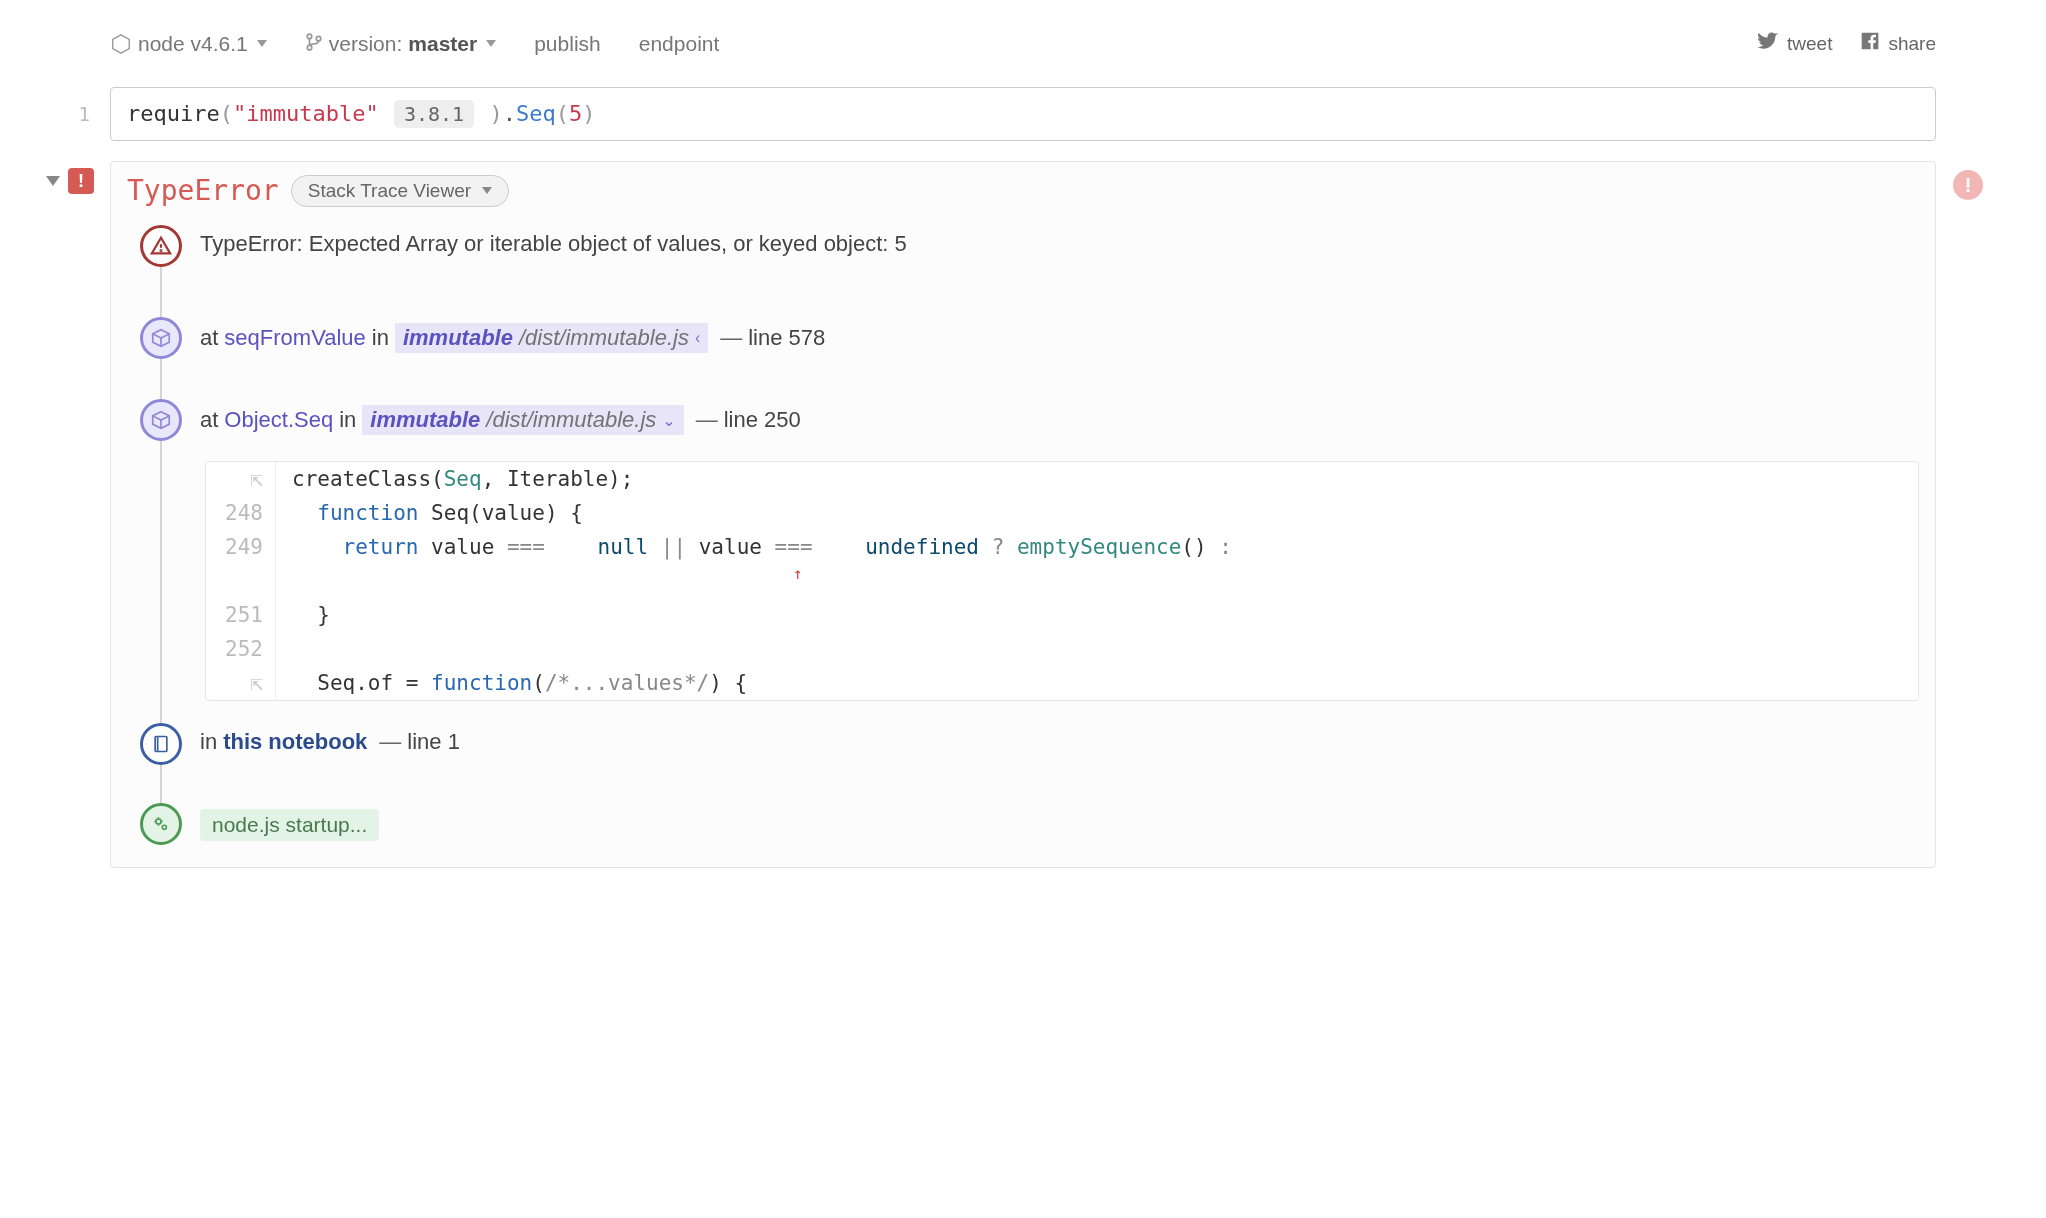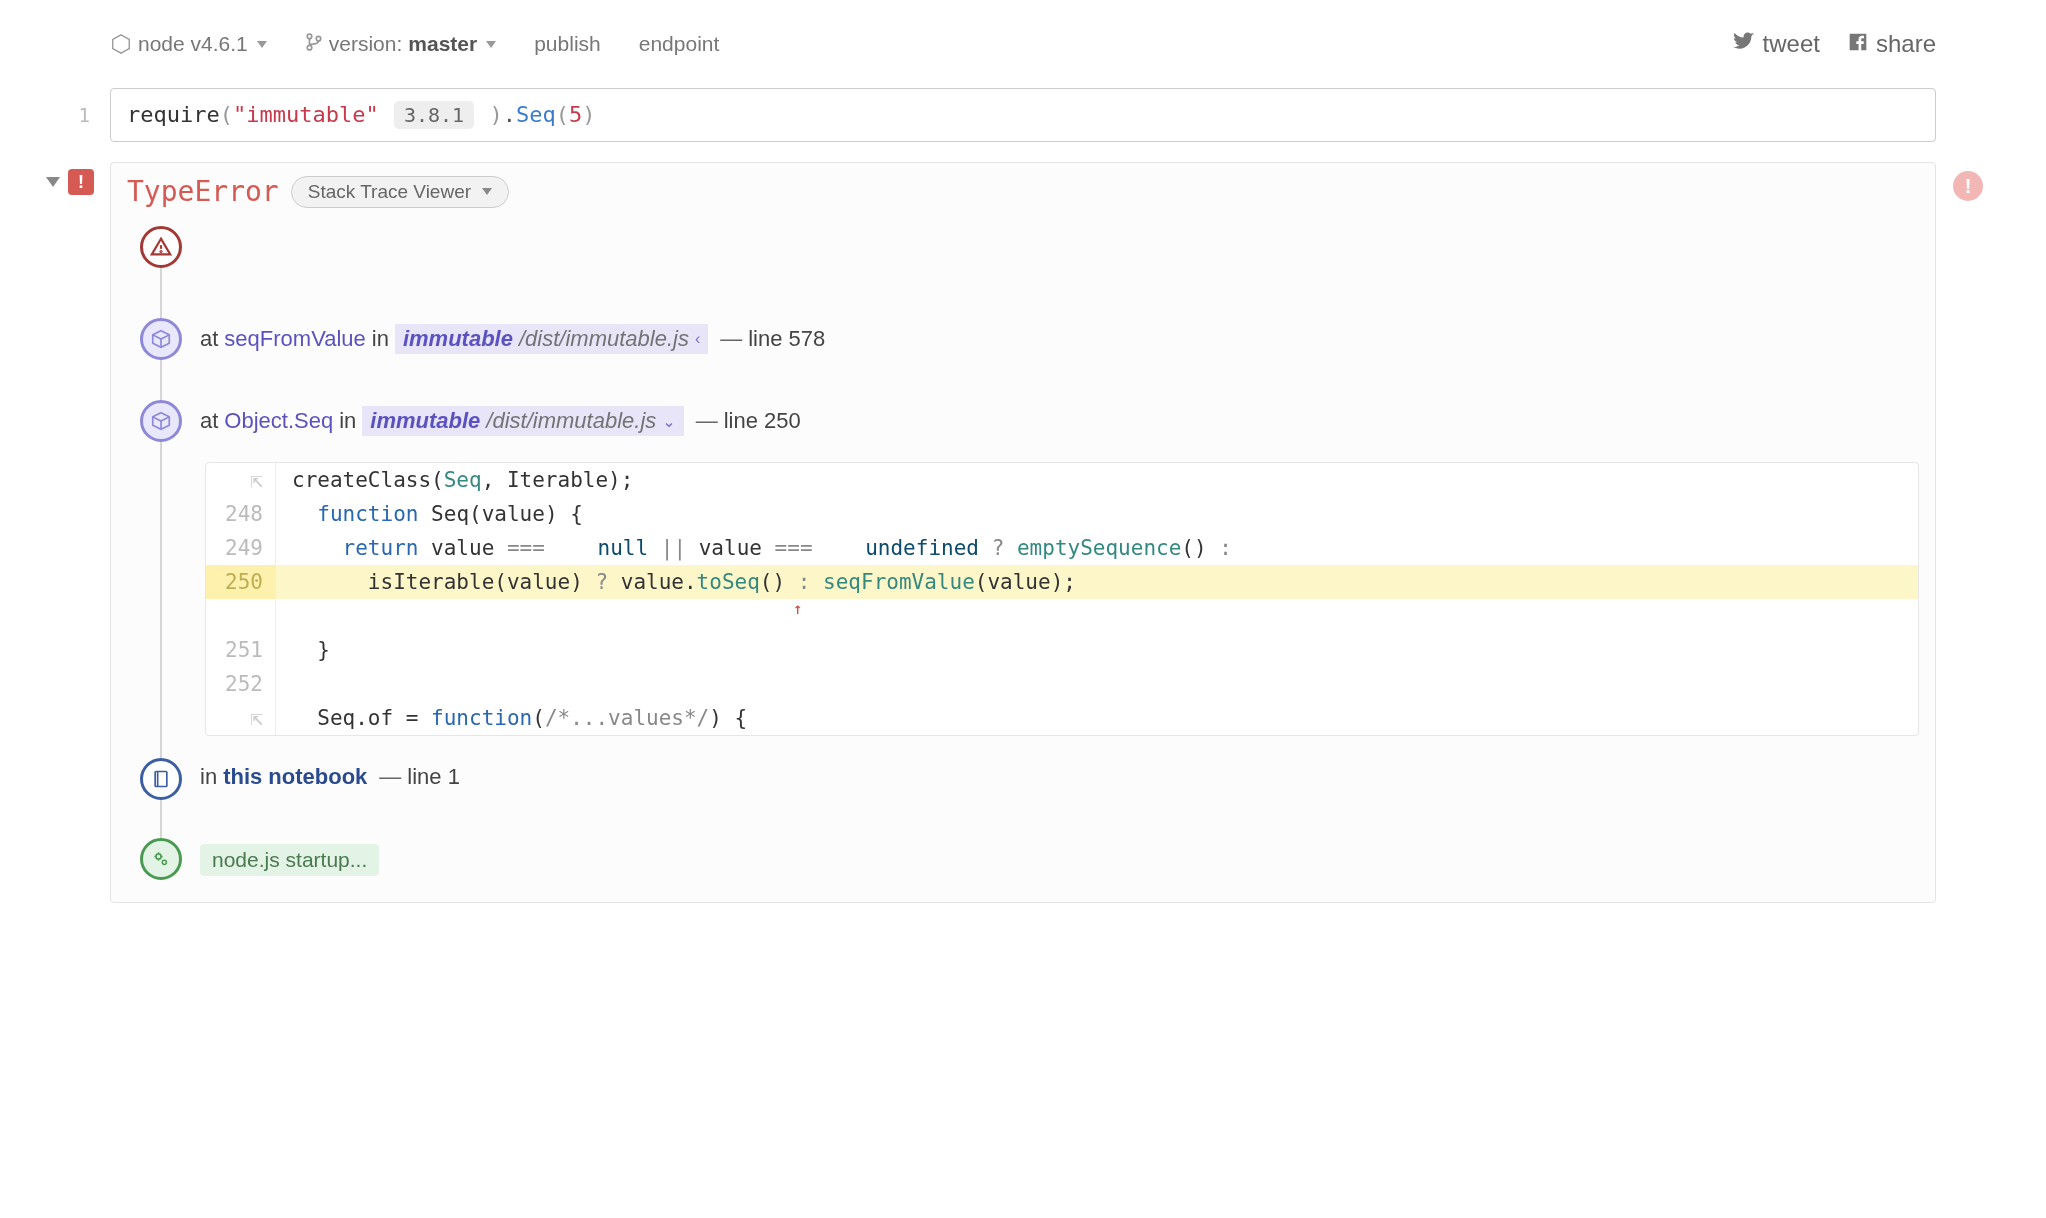--- a/index.html
+++ b/index.html
@@ -28,21 +28,21 @@
     .toolbar .spacer { flex: 1; }
     .tb-item { display: inline-flex; align-items: center; gap: 6px; cursor: pointer; }
     .hex-icon { width: 22px; height: 22px; display: inline-block; }
     .caret-down {
       display: inline-block; width: 0; height: 0;
       border-left: 5px solid transparent; border-right: 5px solid transparent;
       border-top: 7px solid #999; margin-left: 3px;
     }
     .toolbar .bold { font-weight: 600; color: #555; }
     .toolbar .sep { width: 18px; }
-    .share-group { display: flex; gap: 28px; color: #666; font-size: 24px; }
+    .share-group { display: flex; gap: 28px; color: #666; font-size: 19px; }
     .share-item { display: inline-flex; align-items: center; gap: 8px; cursor: pointer; }
 
     .code-area { margin-top: 30px; }
 
     .cell { display: flex; align-items: flex-start; }
     .gutter {
       width: 110px; display: flex; justify-content: flex-end; align-items: center;
       padding-right: 20px; gap: 10px; height: 54px;
     }
     .line-num { color: #bbb; font-family: Menlo, Consolas, monospace; font-size: 19px; }
@@ -245,20 +245,21 @@
           <div class="trace-line-v"></div>
 
           <div class="trace-item">
             <div class="trace-icon ti-err">
               <svg viewBox="0 0 24 24" width="22" height="22" fill="none" stroke="currentColor" stroke-width="2.4">
                   <path d="M12 3 2 20h20L12 3z"></path>
                   <line x1="12" y1="10" x2="12" y2="14"></line>
                   <circle cx="12" cy="17" r="0.6" fill="currentColor"></circle>
                 </svg>
             </div>
+            <div class="trace-text">TypeError: Expected Array or iterable object of values, or keyed object: 5</div>
           </div>
 
           <div style="height:30px"></div>
 
           <div class="trace-item">
             <div class="trace-icon ti-pkg">
               <svg viewBox="0 0 24 24" width="22" height="22" fill="none" stroke="currentColor" stroke-width="1.8">
                   <polygon points="12,3 21,7.5 21,16.5 12,21 3,16.5 3,7.5"></polygon>
                   <polyline points="3,7.5 12,12 21,7.5"></polyline>
                   <line x1="12" y1="12" x2="12" y2="21"></line>
@@ -308,24 +309,20 @@
                 <div class="src-code">createClass(<span class="fn2">Seq</span>, Iterable);</div>
               </div>
               <div class="src-row">
                 <div class="src-gutter">248</div>
                 <div class="src-code">  <span class="kw">function</span> Seq(value) {</div>
               </div>
               <div class="src-row">
                 <div class="src-gutter">249</div>
                 <div class="src-code">    <span class="kw">return</span> value <span class="op">===</span> <span class="lit">null</span> <span class="op">||</span> value <span class="op">===</span> <span class="lit">undefined</span> <span class="op">?</span> <span class="mtd">emptySequence</span>() <span class="op">:</span></div>
               </div>
-              <div class="src-row src-hl">
-                <div class="src-gutter">250</div>
-                <div class="src-code">      isIterable(value) <span class="op">?</span> value.<span class="mtd">toSeq</span>() <span class="op">:</span> <span class="mtd">seqFromValue</span>(value);</div>
-              </div>
               <div class="src-row arrow-row">
                 <div class="src-gutter">&nbsp;</div>
                 <div class="src-code">                                                    ↑</div>
               </div>
               <div class="src-row">
                 <div class="src-gutter">251</div>
                 <div class="src-code">  }</div>
               </div>
               <div class="src-row">
                 <div class="src-gutter">252</div>

